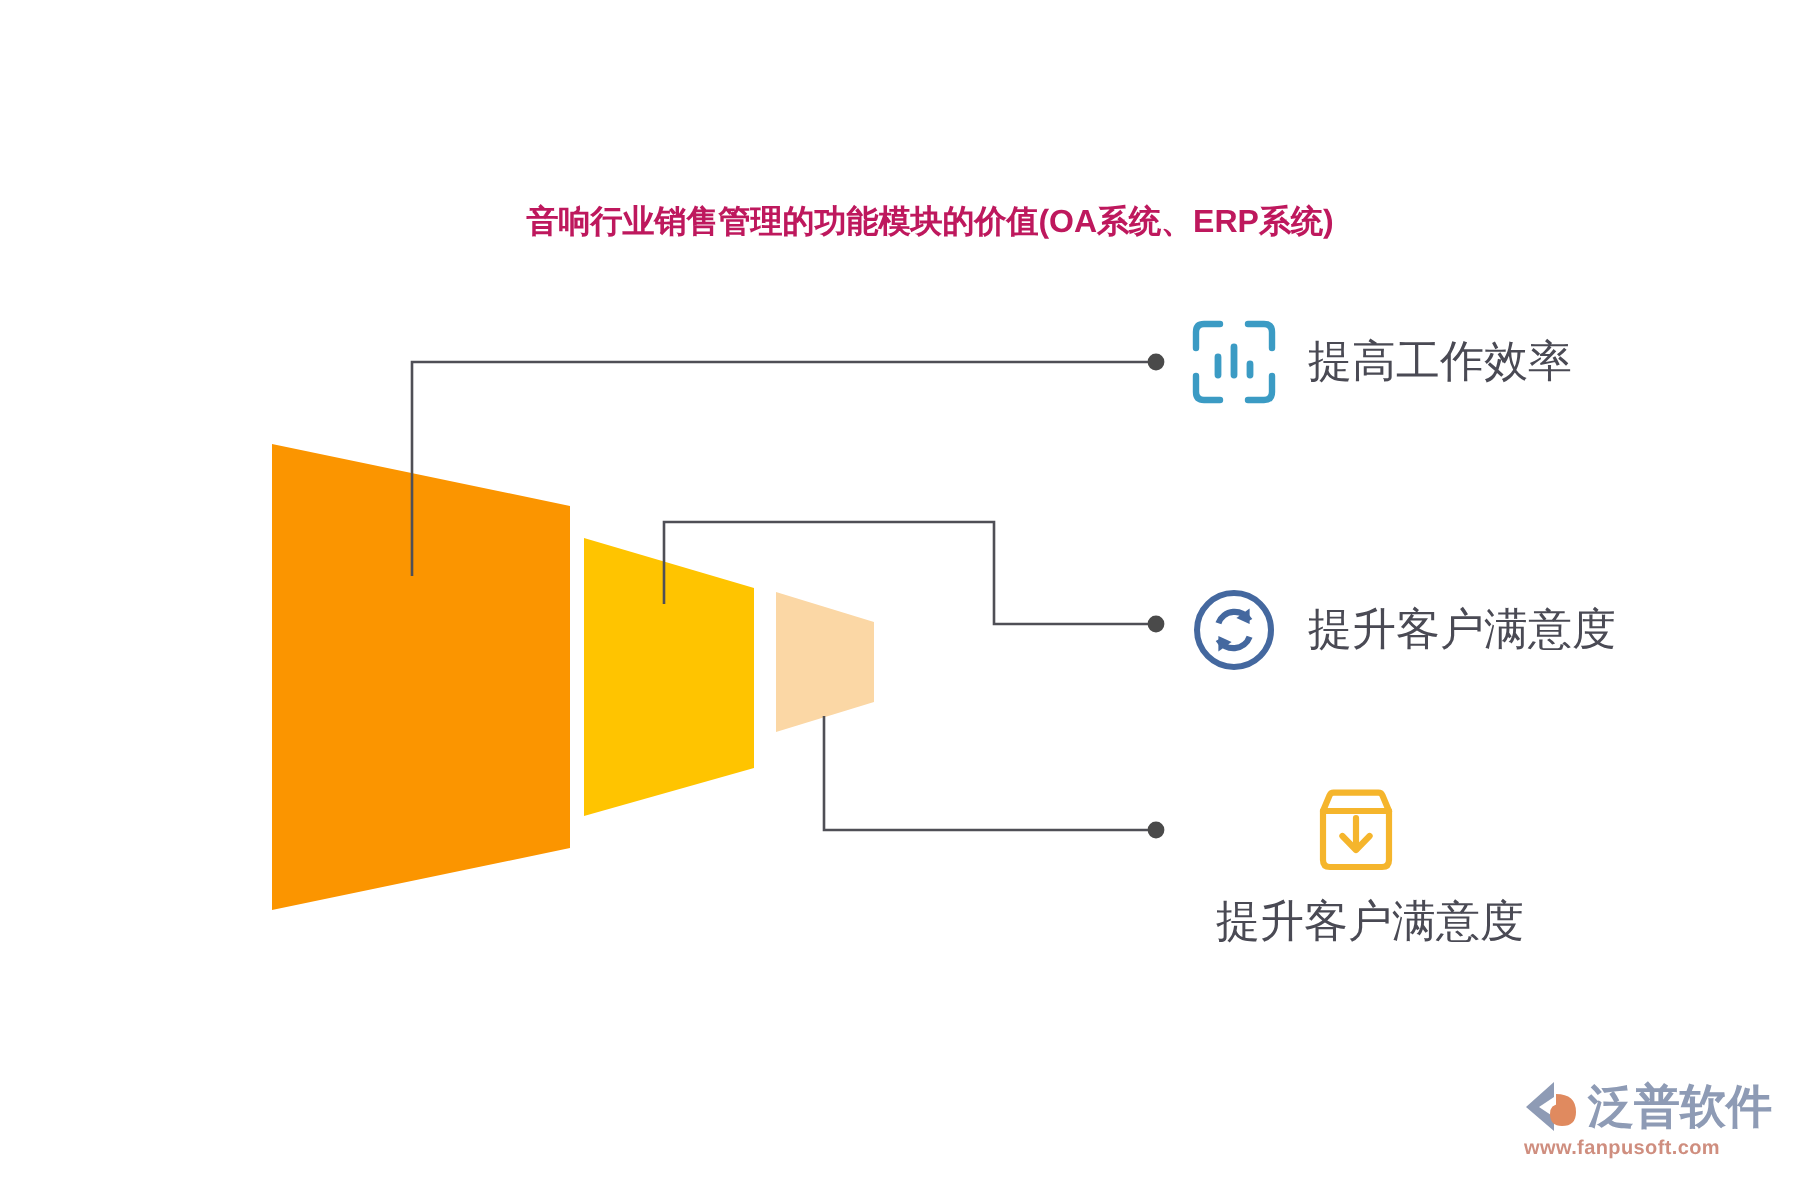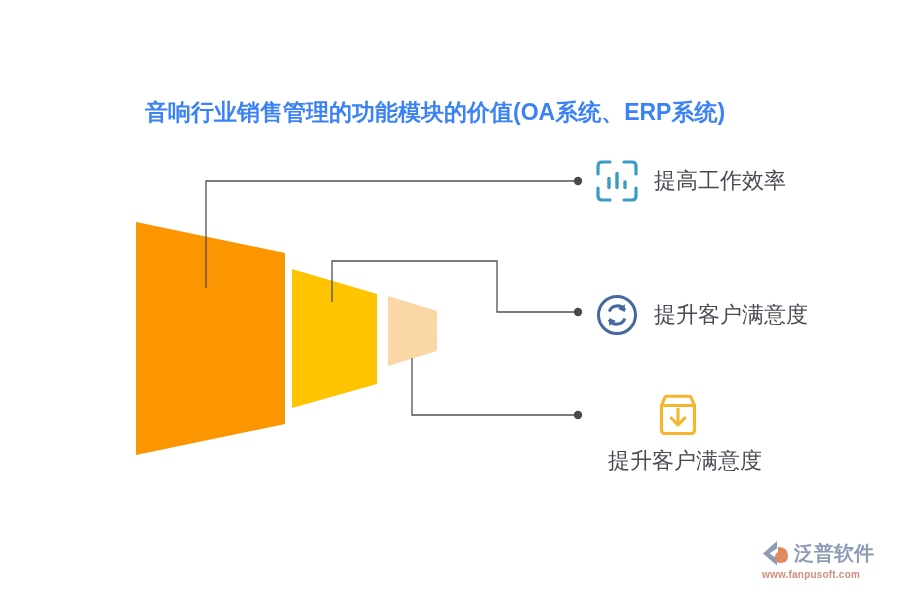--- a/index.html
+++ b/index.html
@@ -17,26 +17,27 @@
     background: #ffffff;
     overflow: hidden;
   }
 
   
   #page-title {
     position: absolute;
     left: 145px;
     top: 98px;
     width: 640px;
-    font-size: 23px;
+    font-size: 16px;
     font-weight: bold;
-    color: #3b82f6;
+    color: #be185d;
     letter-spacing: 0px;
     white-space: nowrap;
     line-height: 28px;
+    text-align: center;
   }
 
   
   #graphic-layer {
     position: absolute;
     left: 0;
     top: 0;
     width: 900px;
     height: 600px;
   }
@@ -79,21 +80,21 @@
     align-items: center;
     height: 34px;
   }
   #watermark-mark {
     width: 30px;
     height: 30px;
     flex: 0 0 30px;
   }
   #watermark-brand {
     margin-left: 2px;
-    font-size: 20px;
+    font-size: 23px;
     font-weight: bold;
     color: #8e9bb5;
     line-height: 30px;
     white-space: nowrap;
   }
   #watermark-url {
     margin-top: -1px;
     font-size: 10px;
     font-weight: bold;
     color: #cf8e7f;

